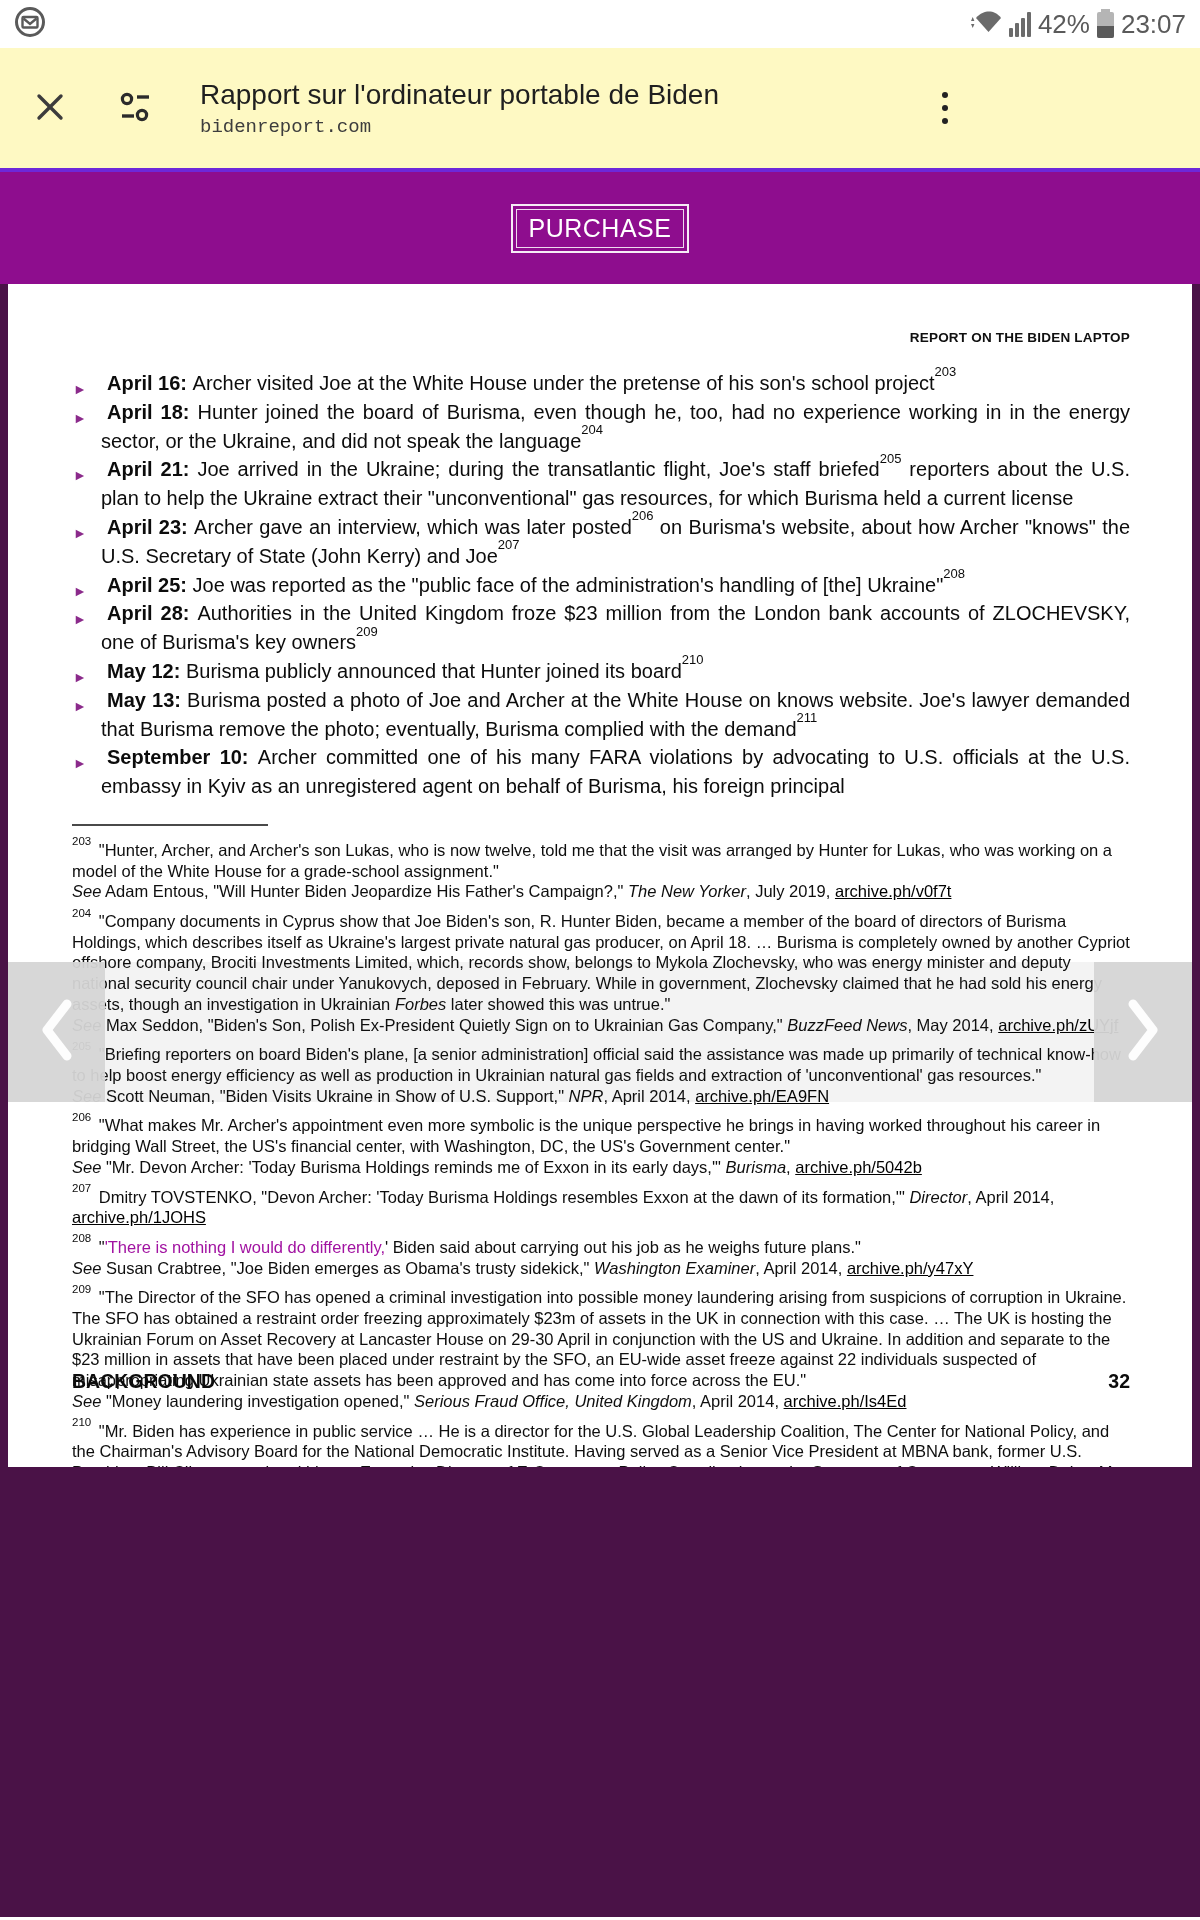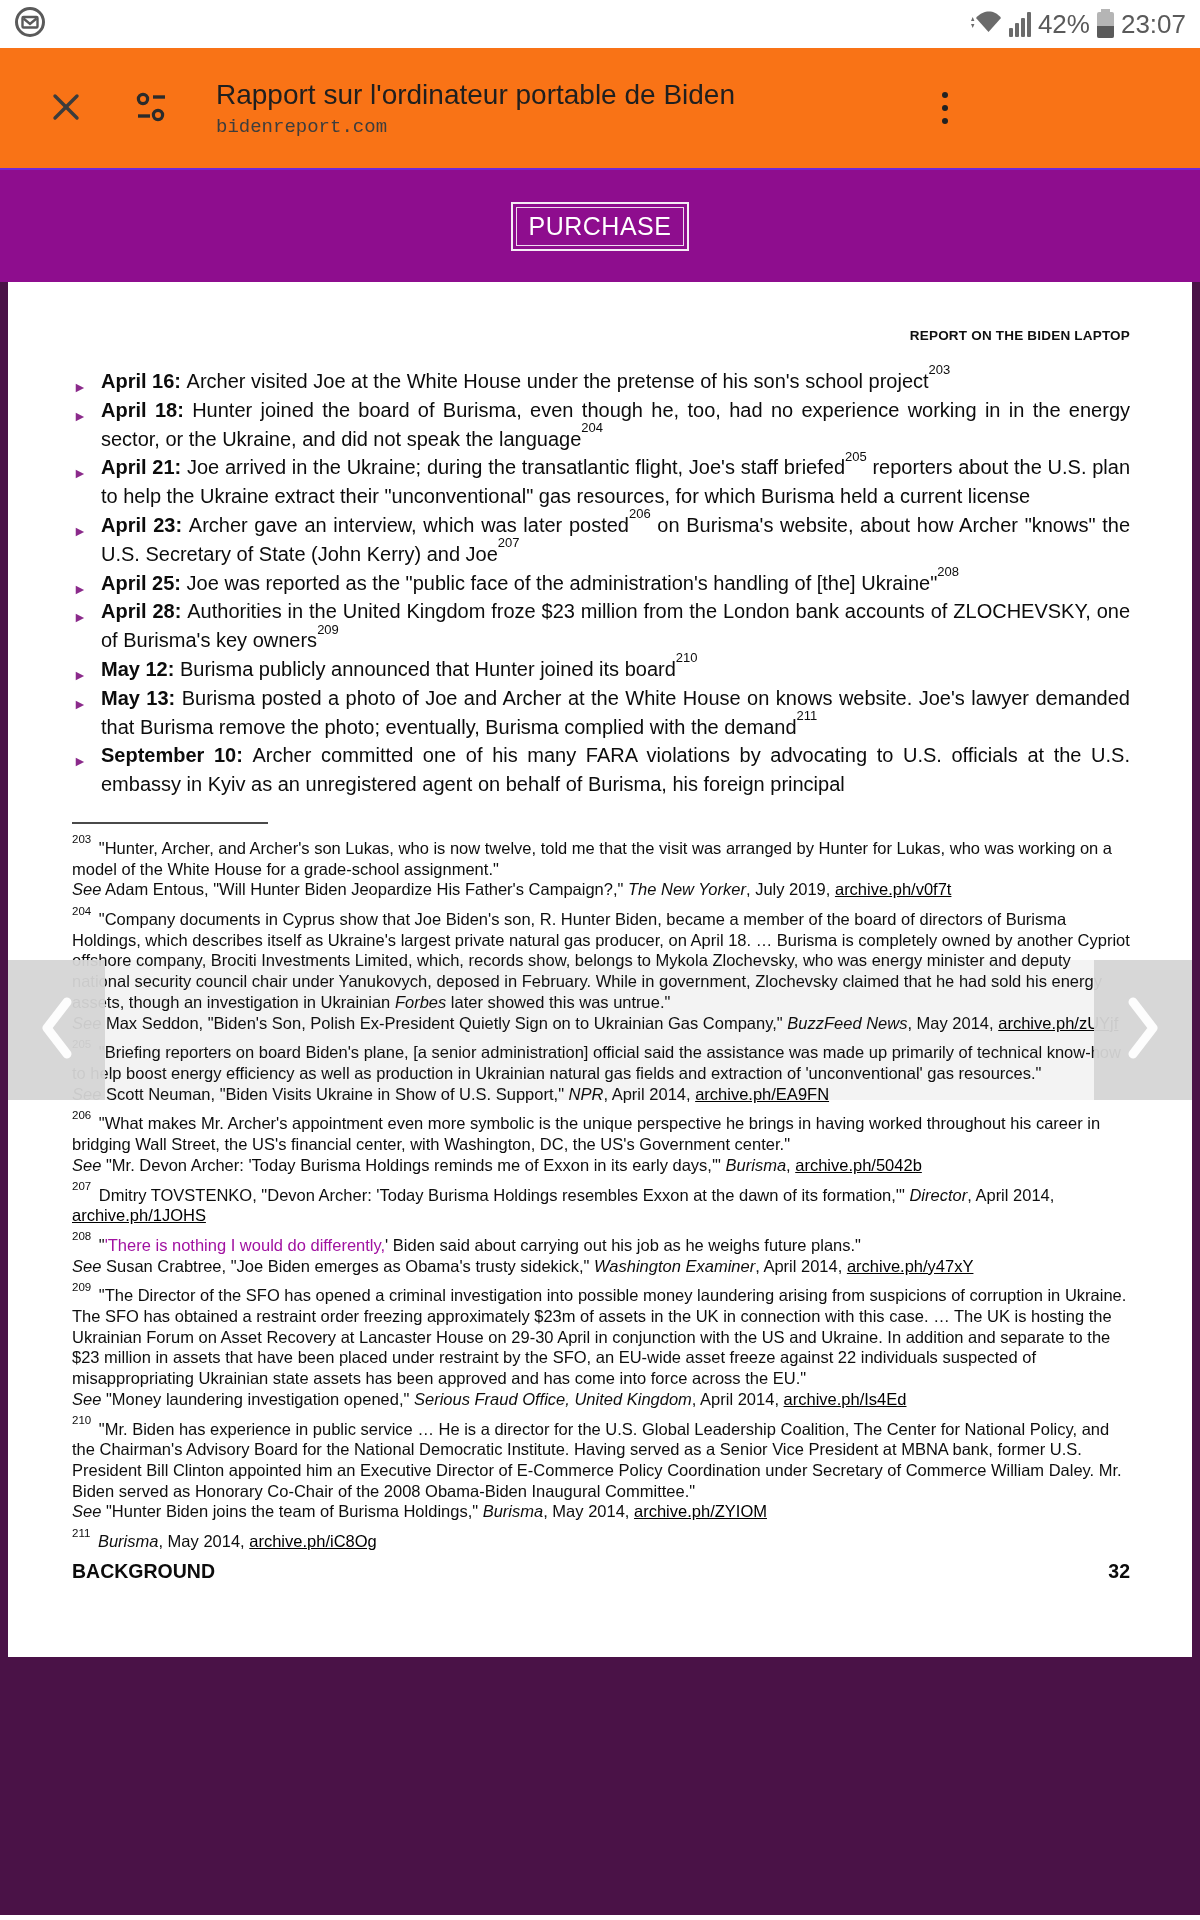--- a/index.html
+++ b/index.html
@@ -16,49 +16,49 @@
   .sb-right{display:flex;align-items:center;gap:7px;color:#5a5a5a;}
   .sb-text{font-size:26px;color:#5a5a5a;}
   .sig-bars{display:flex;align-items:flex-end;gap:2px;height:26px;}
   .sig-bars i{display:block;width:4px;background:#6b6b6b;border-radius:1px;}
   .battery{position:relative;width:17px;height:30px;display:flex;flex-direction:column;align-items:center;}
   .battery .nub{width:9px;height:3px;background:#b5b5b5;}
   .battery .shell{width:17px;height:26px;background:#b5b5b5;border-radius:2px;position:relative;overflow:hidden;}
   .battery .fill{position:absolute;left:0;right:0;bottom:0;background:#5a5a5a;}
   
   .cct-header{
-    height:120px;border-bottom:2px solid #6d28d9;background:#f97316;
-    display:flex;align-items:center;position:relative;padding-left:16px;
+    height:120px;border-bottom:4px solid #6d28d9;background:#fef9c3;
+    display:flex;align-items:center;position:relative;
   }
   .icon-btn{background:none;border:none;padding:0;cursor:pointer;display:flex;align-items:center;justify-content:center;}
   .close-btn{margin-left:28px;width:44px;height:44px;}
   .tune-wrap{margin-left:44px;width:44px;height:44px;}
   .titles{margin-left:40px;display:flex;flex-direction:column;}
   .cct-title{font-size:28px;color:#1f1f1f;line-height:34px;}
   .cct-url{font-size:19px;color:#3d3d3d;line-height:24px;margin-top:3px;font-family:Liberation Mono, monospace;}
   .kebab{position:absolute;left:930px;top:50%;transform:translateY(-50%);
     display:flex;flex-direction:column;gap:7px;width:30px;align-items:center;}
   .kebab i{width:6px;height:6px;border-radius:50%;background:#222;display:block;}
   
   .banner{height:112px;background:var(--banner-purple);display:flex;align-items:center;justify-content:center;}
   .purchase{background:none;border:2px solid rgba(255,255,255,.92);padding:3px;cursor:pointer;}
   .purchase .inner{display:block;border:1px solid rgba(255,255,255,.85);padding:4px 12px;
     font-size:25px;color:#fff;letter-spacing:.5px;font-family:"Liberation Sans",sans-serif;}
   
   .page-area{background:var(--bg-purple);padding:0 8px;height:1633px;box-sizing:border-box;}
-  .doc-page{background:#fff;height:1375px;position:relative;box-sizing:border-box;
+  .doc-page{background:#fff;height:1183px;position:relative;box-sizing:border-box;
     padding:38px 62px 0 64px;overflow:hidden;}
   .doc-corner{font-size:13.5px;font-weight:bold;letter-spacing:.2px;color:#101010;
     text-align:right;margin-top:8px;}
   
   .bullets{margin-top:24px;}
   .bullet{position:relative;padding-left:29px;font-size:20px;line-height:28.8px;
     color:#0c0c0c;text-align:justify;}
   .tri{position:absolute;left:1px;top:6px;font-size:14px;color:var(--bullet-purple);}
-  .b-date{font-weight:bold;}
+  .b-date{font-weight:bold;margin-left:6px;}
   .supref{font-size:13px;position:relative;top:-6px;line-height:0;}
   
   .fn-sep{margin:23px 0 0 0;width:196px;border:none;border-top:2px solid #4a4a4a;height:0;}
   .footnotes{margin-top:14px;font-size:16.5px;line-height:20.7px;color:#0e0e0e;}
   .fn{margin-bottom:9px;}
   .fnnum{font-size:11.5px;position:relative;top:-4px;margin-right:3px;line-height:0;}
   .lnk{color:#000;text-decoration:underline;cursor:pointer;}
   .ptext{color:var(--quote-purple);}
   
   .doc-footer{position:absolute;left:64px;right:62px;bottom:74px;display:flex;

